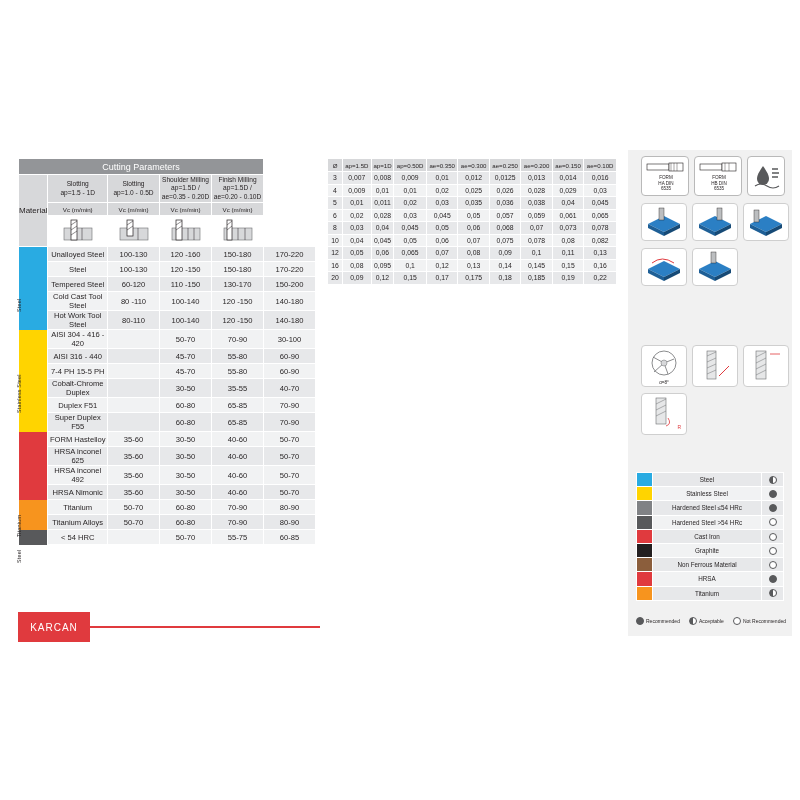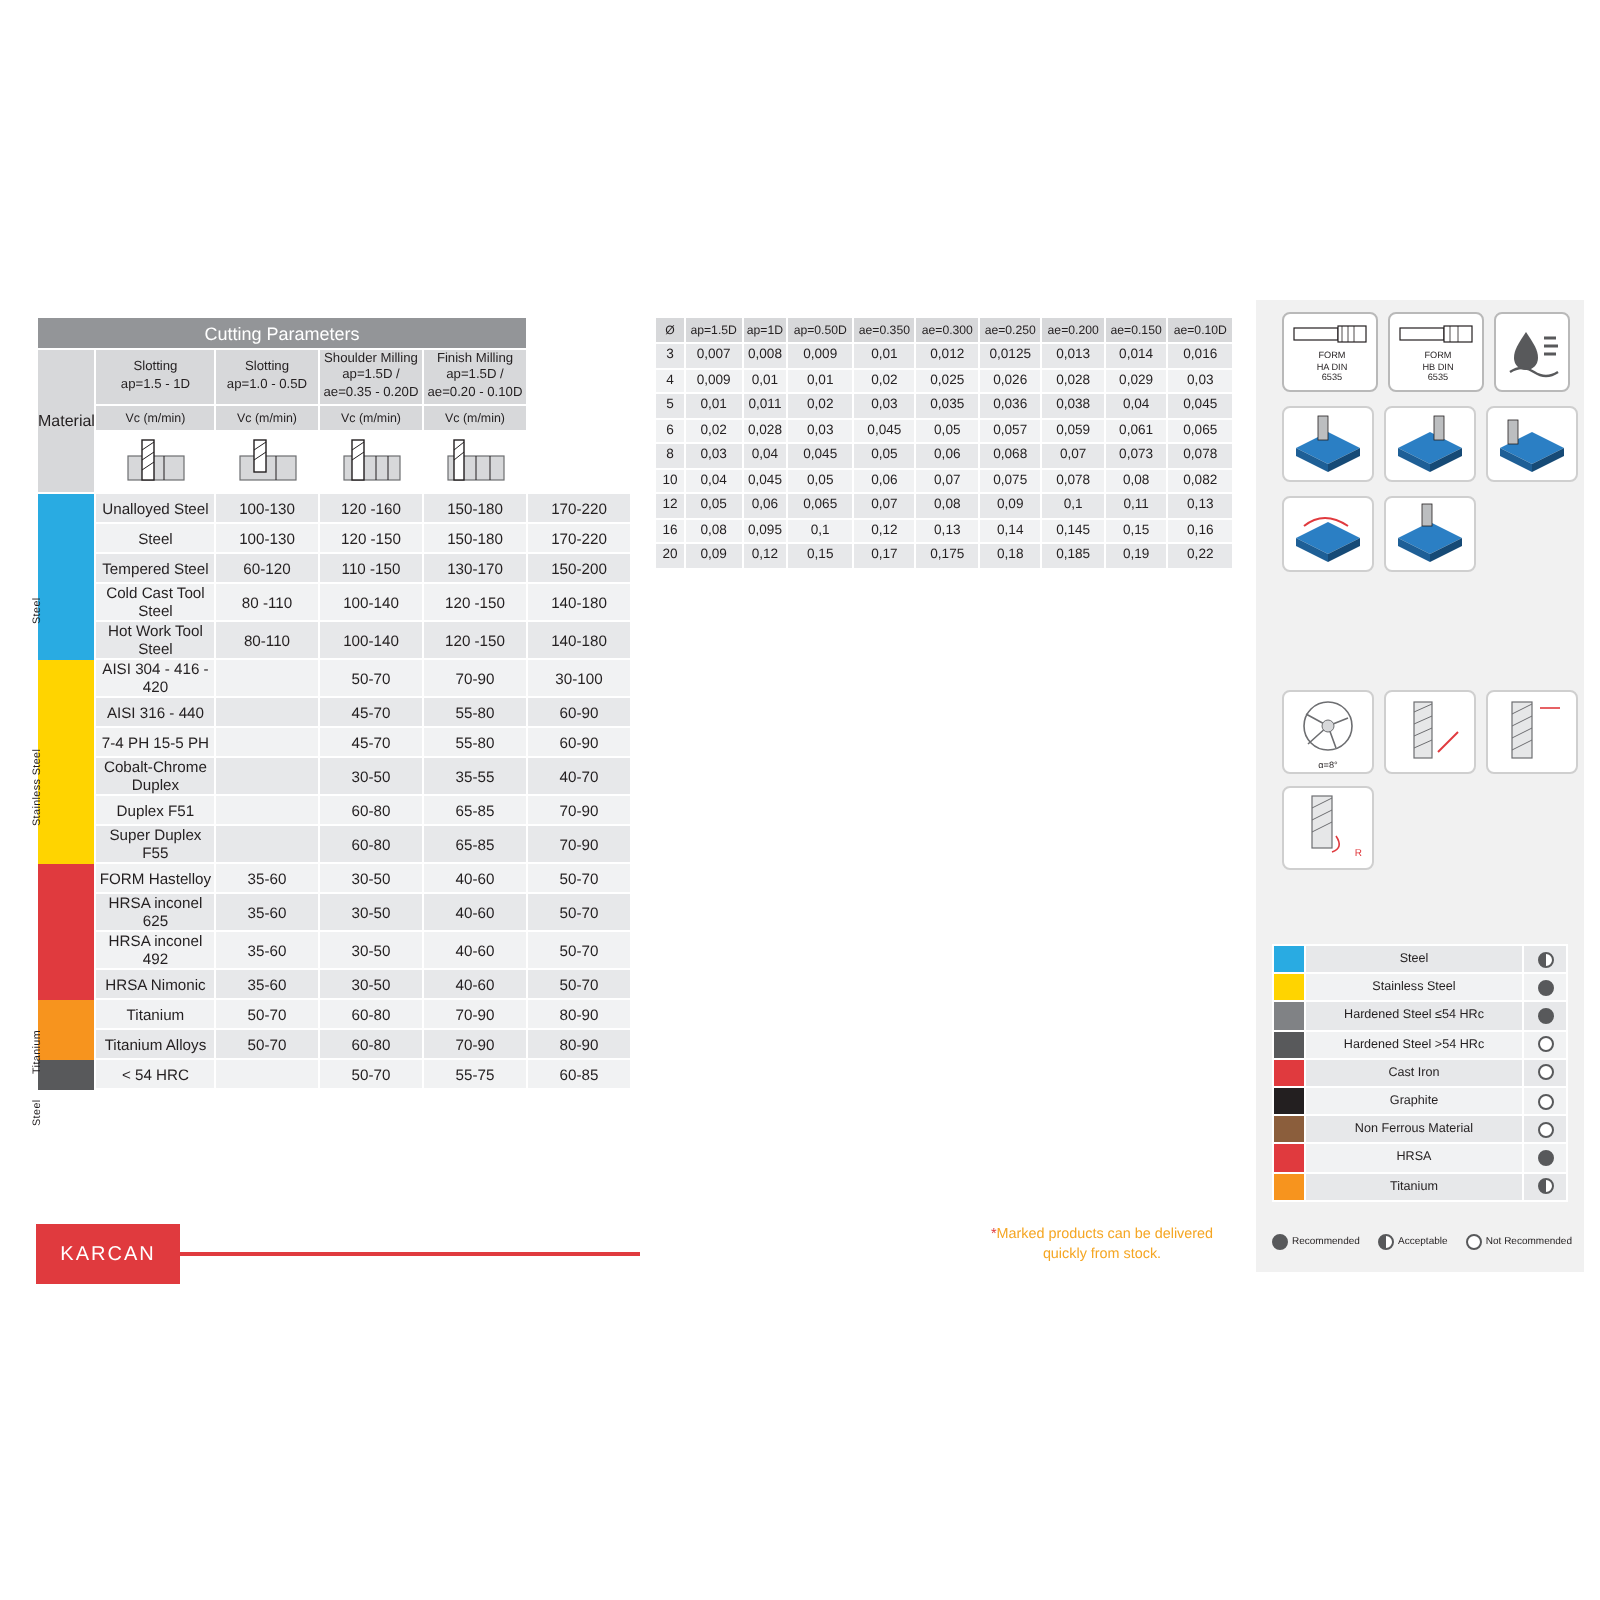--- a/index.html
+++ b/index.html
@@ -763,18 +763,14 @@
     <span>
         <i class="dot empty"></i>
         <b style="font-weight:normal">Not Recommended</b>
       </span>
   </div>
 
   <div class="logo-box">
     <span class="logo-txt">KARCAN</span>
   </div>
   <div class="logo-rule"></div>
-  <div class="note">
-    <span class="star">*</span><span>Marked products can be delivered</span><br>
-    <span>quickly from stock.</span>
-  </div>
 
 </div>
 
 </body></html>

